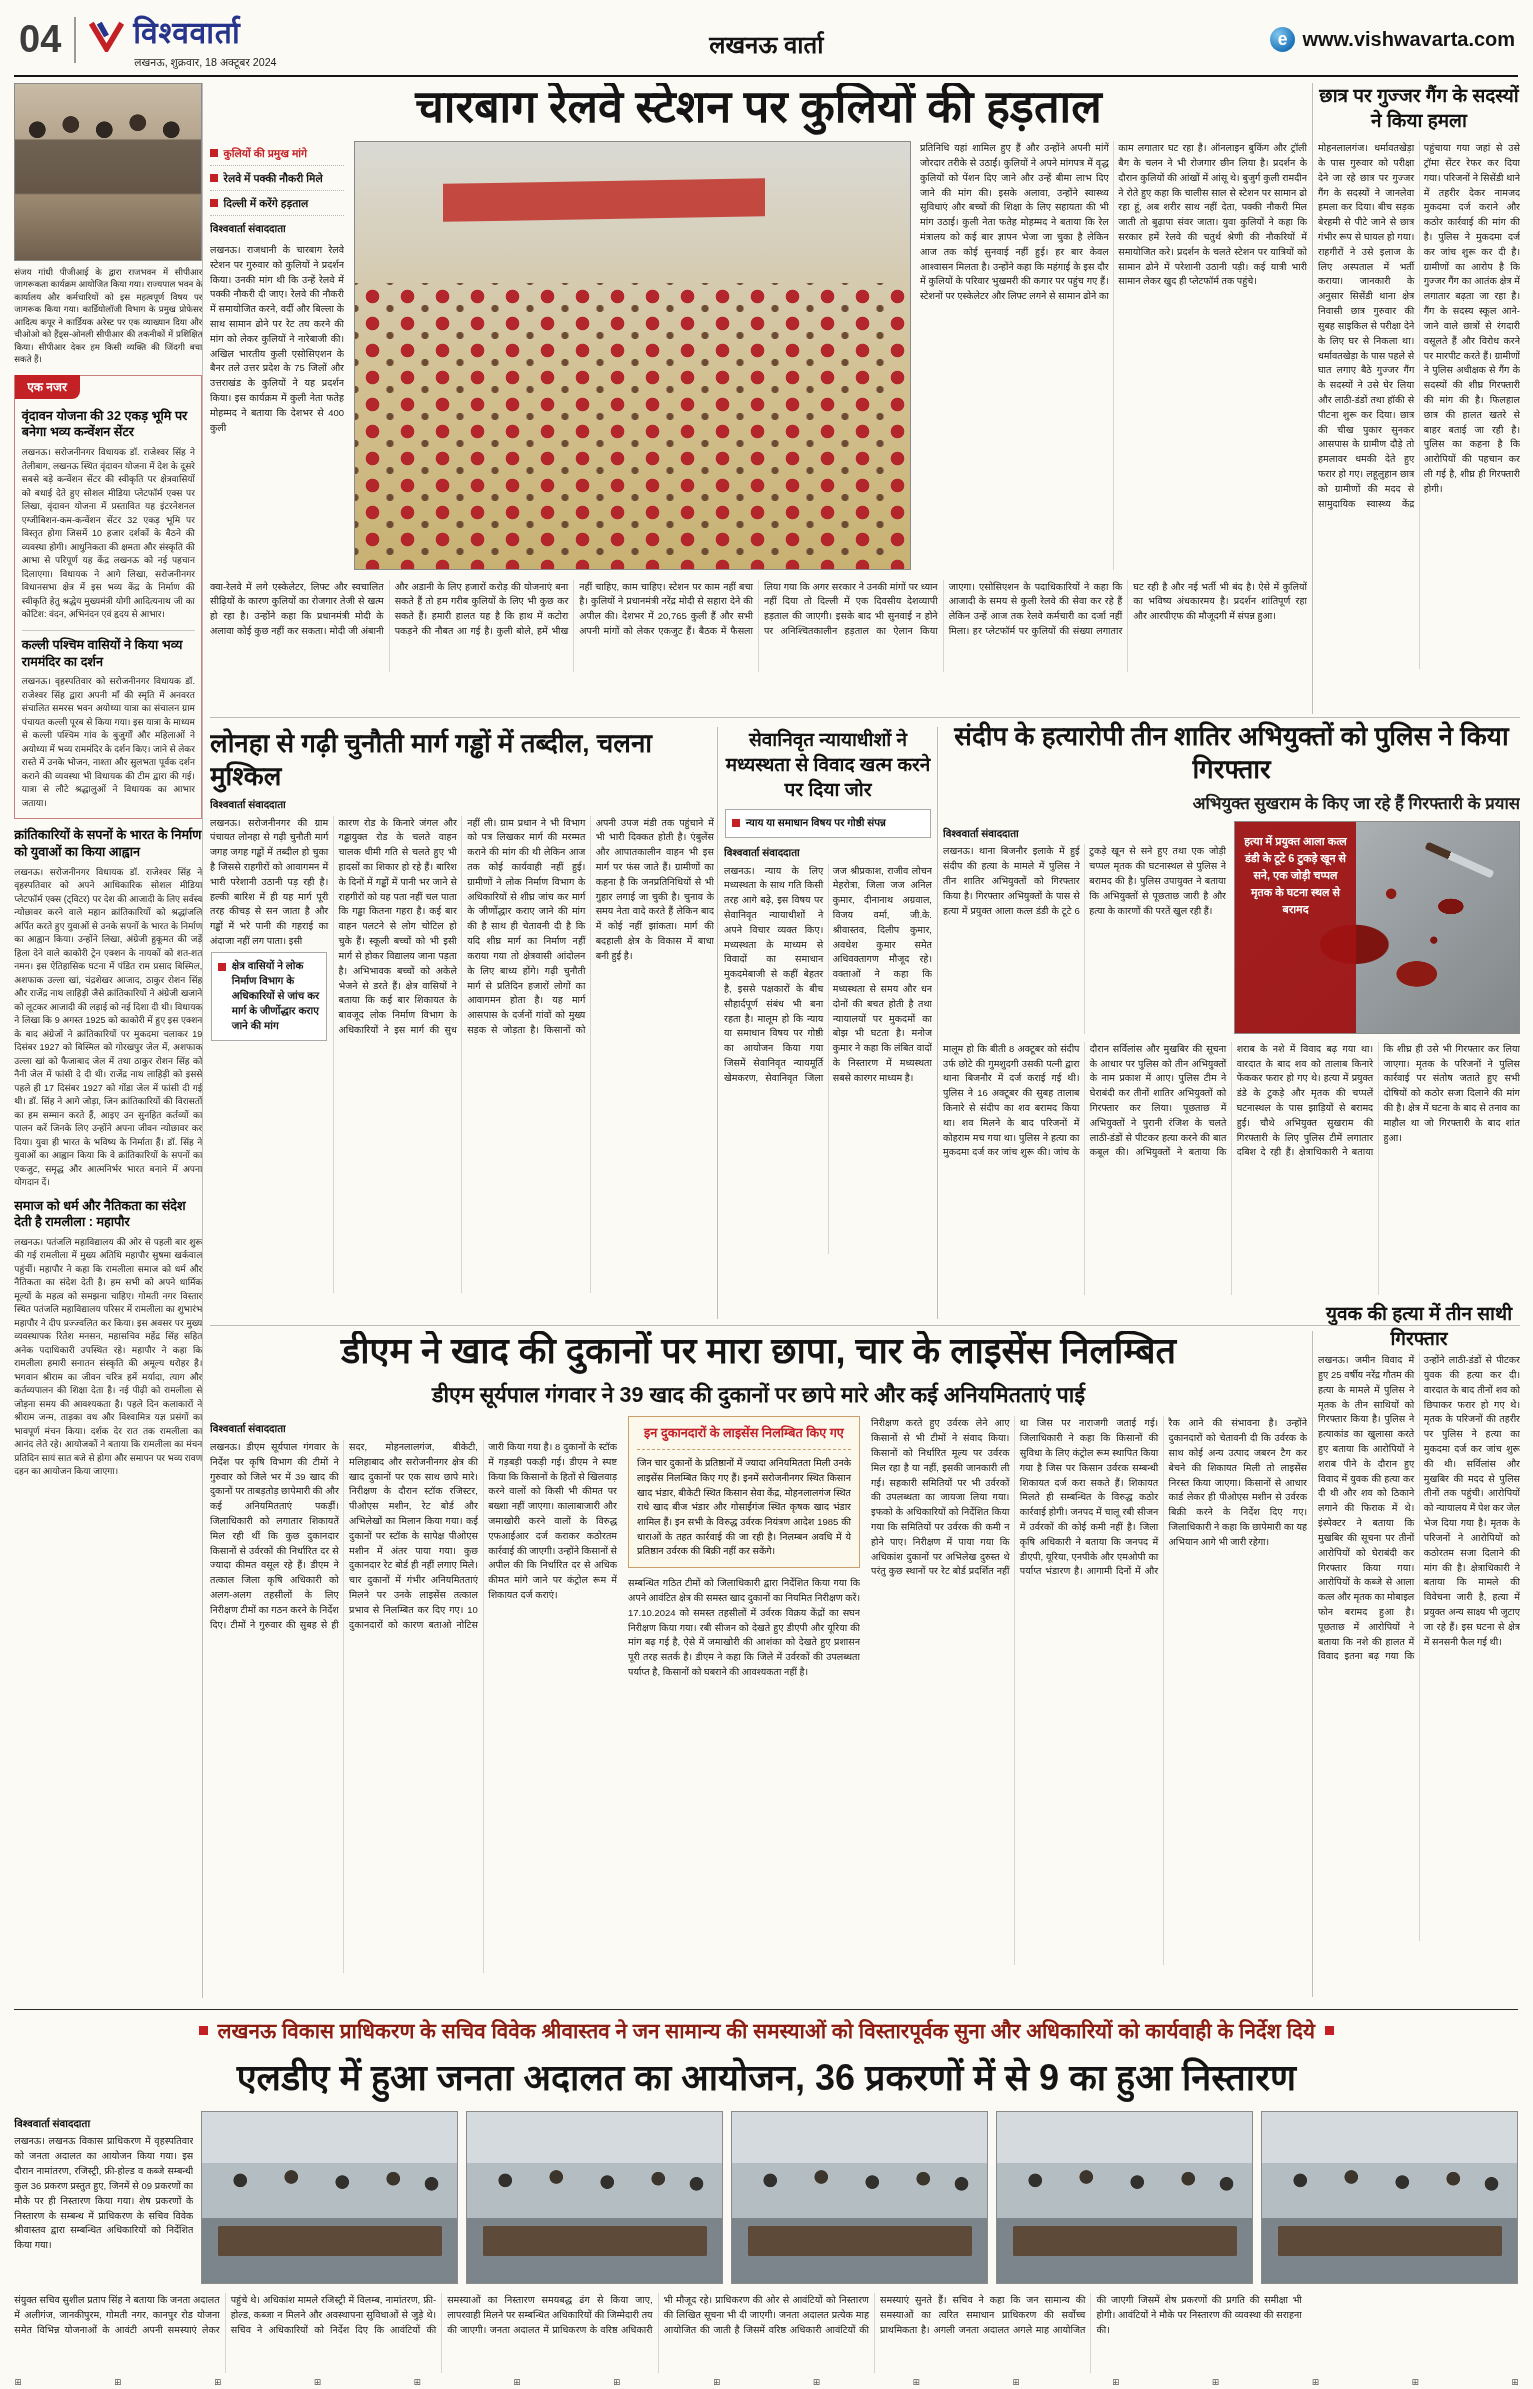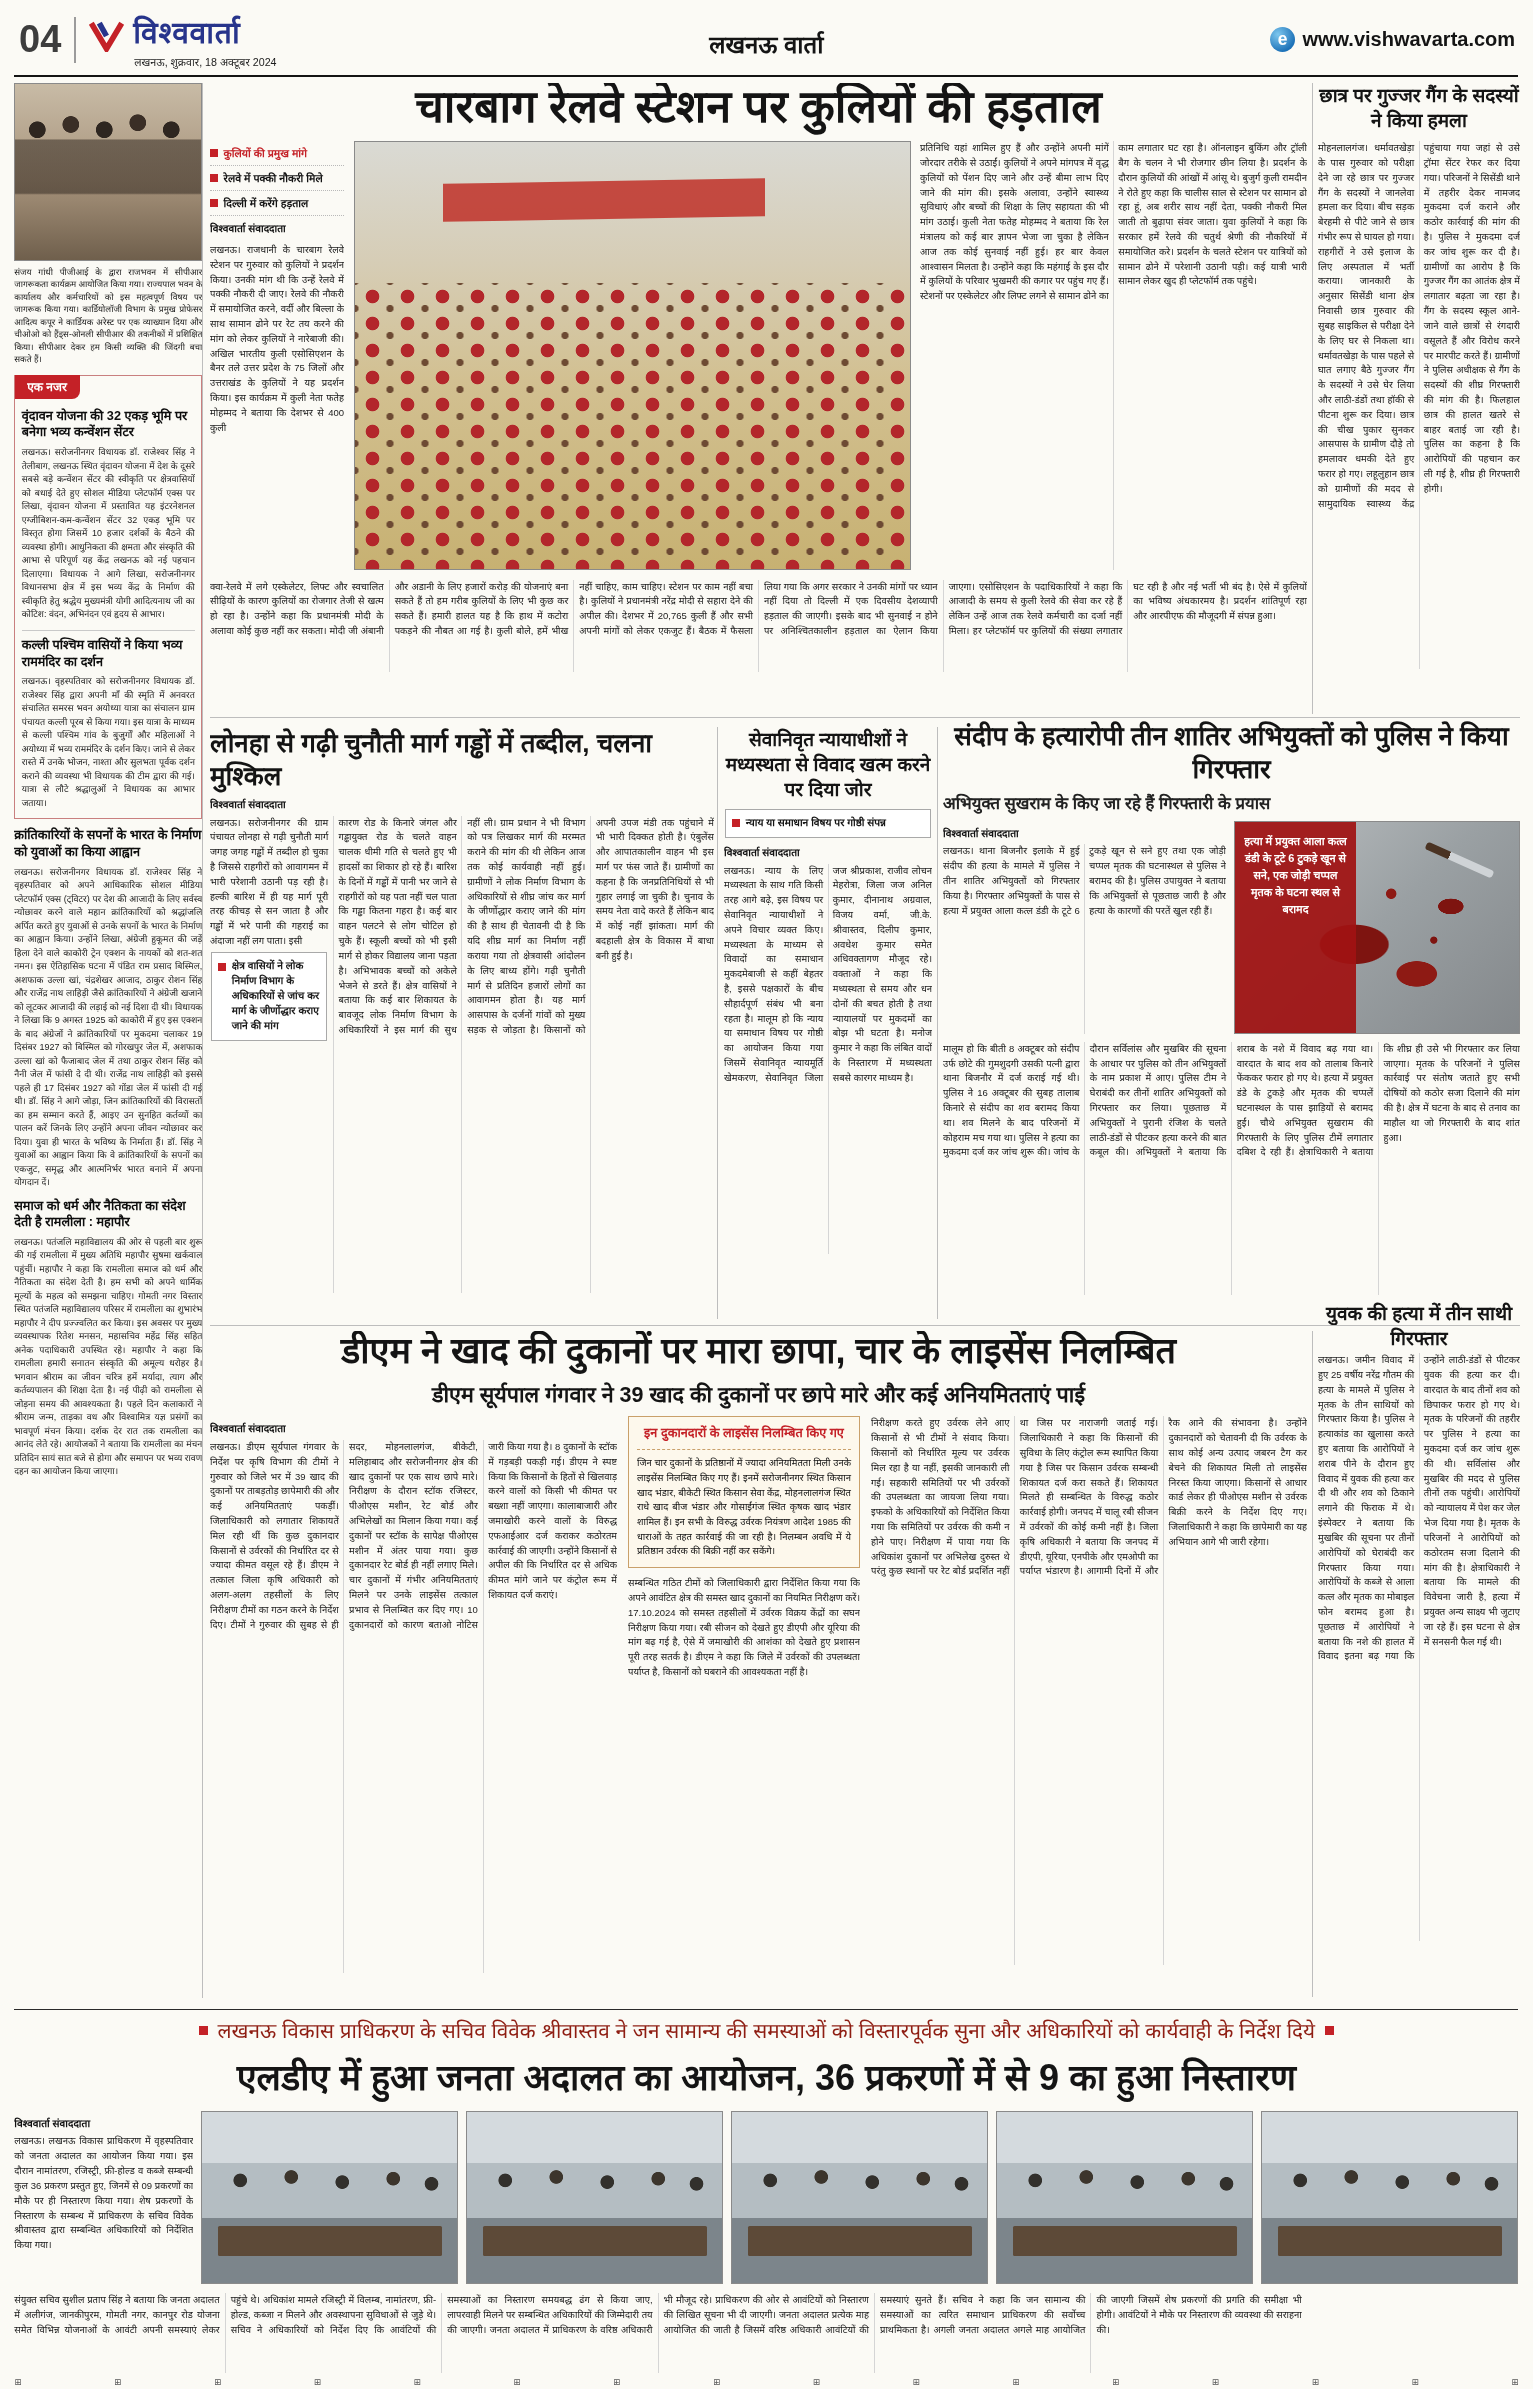--- a/index.html
+++ b/index.html
@@ -27,21 +27,21 @@
   .body{font-size:9.5px;line-height:1.56;text-align:justify;color:#1b1b1b;overflow:hidden}
   .cols-2{column-count:2;column-gap:9.5px;column-rule:0.8px solid #d5d5d5}
   .cols-3{column-count:3;column-gap:10.3px;column-rule:0.8px solid #d5d5d5}
   .cols-4{column-count:4;column-gap:10.3px;column-rule:0.8px solid #d5d5d5}
   .cols-6{column-count:6;column-gap:11px;column-rule:0.8px solid #d5d5d5}
   .cols-7{column-count:7;column-gap:11px;column-rule:0.8px solid #d5d5d5}
   .sq{display:inline-block;flex:0 0 auto;width:8px;height:8px;background:#c42127;margin:3.2px 5.6px 0 0}
   .hl-xl{font-size:45px;font-weight:700;text-align:center;line-height:1.08}
   .hl-dm{font-size:36px;font-weight:700;text-align:center;line-height:1.12}
   .hl-sub{font-size:21.5px;font-weight:700;text-align:center;margin-top:8px}
-  .hl-sub2{font-size:16.7px;font-weight:700;text-align:left;margin-top:6.4px;color:#222}
+  .hl-sub2{font-size:16.7px;font-weight:700;text-align:right;margin-top:6.4px;color:#222}
   .hl-lg{font-size:26px;font-weight:700;line-height:1.25}
   .hl-md{font-size:19px;font-weight:700;text-align:center;line-height:1.32}
   .center{text-align:center}
   .pbox{border:0.8px solid #a9a9a9;background:#fff;padding:6.4px;font-size:10.3px;font-weight:700;
         line-height:1.45;display:flex;align-items:flex-start;break-inside:avoid;margin:3.2px 0.8px 6.4px;text-align:left}
 
   
   .ph{position:relative;overflow:hidden;border:0.8px solid #8a8a8a}
   .ph-cpr{height:178px;background:linear-gradient(180deg,#c8bba6 0%,#a7937b 55%,#6f5f4c 100%)}
   .ph-cpr .ppl{position:absolute;inset:0;background:
@@ -124,21 +124,21 @@
   .lic-box{border:0.8px solid #c9a06a;background:#fdf8ec;padding:8px}
   .lic-title{color:#c42127;font-weight:700;font-size:12.7px;text-align:center;line-height:1.4;
              border-bottom:0.8px dashed #c9a06a;padding-bottom:5.6px;margin-bottom:6.4px}
   .lic-body{font-size:9.5px;line-height:1.55;text-align:justify}
   .dm-mid .body{margin-top:8px;height:239px}
 
   .yuv{position:absolute;left:1318px;top:1301px;width:202px;height:666px;overflow:hidden}
   .yuv-body{height:588px;margin-top:2px}
 
   .lda{position:absolute;left:14.3px;top:2009px;width:1504px;height:364px;border-top:1.6px solid #2a2a2a;padding-top:6.4px;overflow:hidden}
-  .kicker{display:flex;align-items:center;justify-content:center;gap:9.5px;font-size:20.7px;font-weight:400;color:#8e1d12}
+  .kicker{display:flex;align-items:center;justify-content:center;gap:9.5px;font-size:20.7px;font-weight:700;color:#8e1d12}
   .kicker .sq{width:9.5px;height:9.5px;margin:0}
   .lda-head{font-size:36px;font-weight:700;text-align:center;margin:8px 0 9.5px}
   .lda-row{display:flex;gap:8px;height:173px}
   .lda-left{width:179px;flex:0 0 auto}
   .lda-left .body{height:143px}
   .lda-strip{margin-top:9.5px;height:94px}
 
   
   .vline{position:absolute;width:0.8px;background:#bdbdbd}
   .hline{position:absolute;height:0.8px;background:#bdbdbd}

